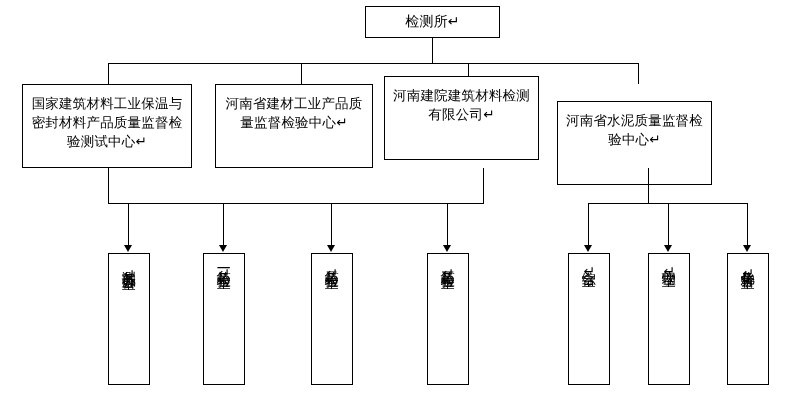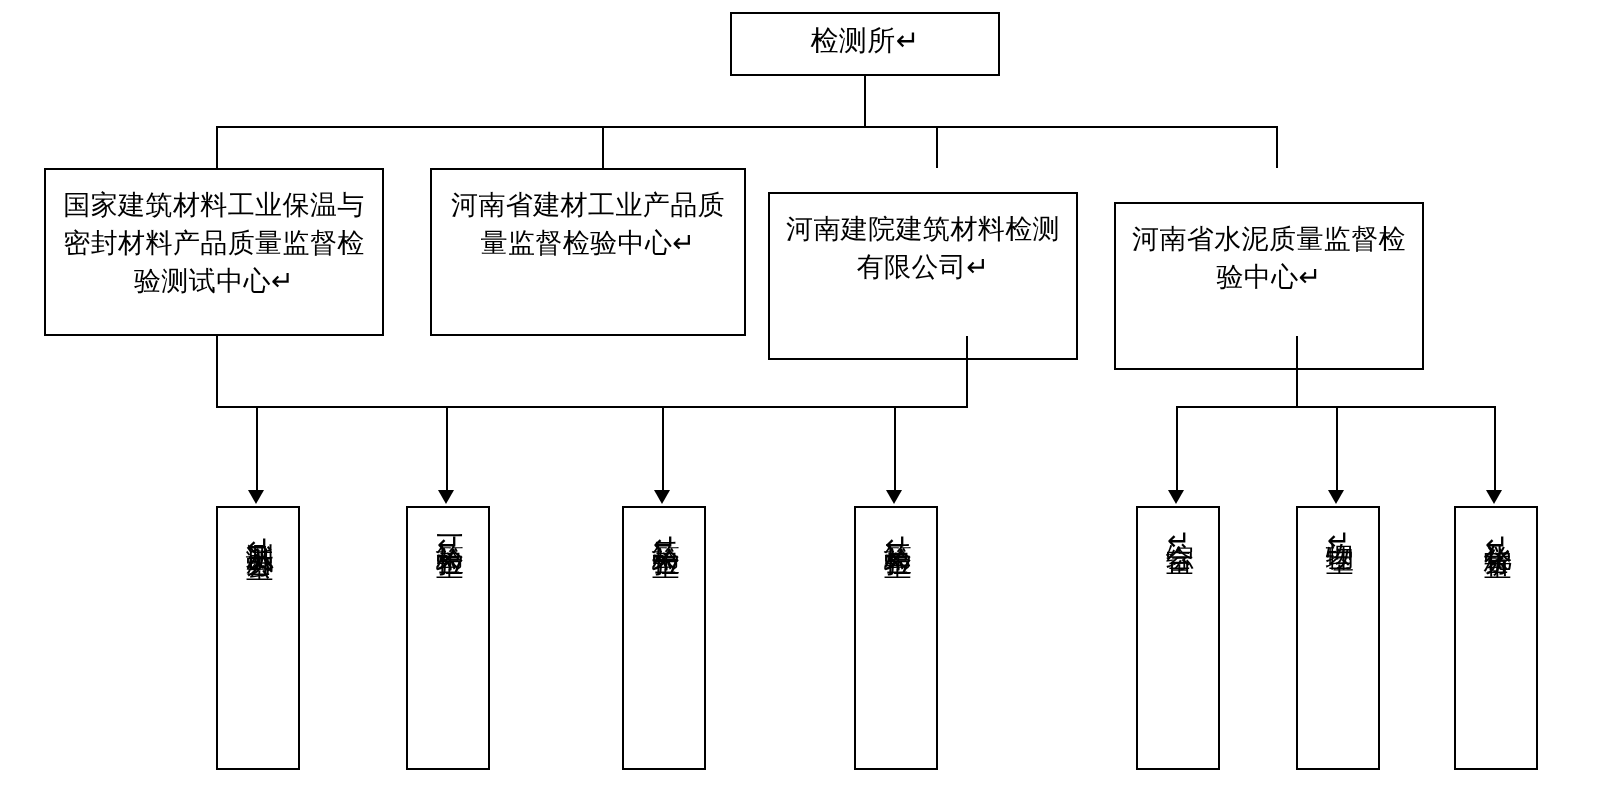--- a/index.html
+++ b/index.html
@@ -101,21 +101,21 @@
   <div class="edge edge--v" style="left:638px; top:63px; height:21px;"></div>
 
   <div class="node node--tier2" style="left:22px; top:84px; width:170px; height:84px;">
     <span class="txt">国家建筑材料工业保温与密封材料产品质量监督检验测试中心↵</span>
   </div>
 
   <div class="node node--tier2" style="left:215px; top:84px; width:158px; height:84px;">
     <span class="txt">河南省建材工业产品质量监督检验中心↵</span>
   </div>
 
-  <div class="node node--tier2" style="left:384px; top:96px; width:155px; height:84px;">
+  <div class="node node--tier2" style="left:384px; top:76px; width:155px; height:84px;">
     <span class="txt">河南建院建筑材料检测有限公司↵</span>
   </div>
 
   <div class="node node--tier2" style="left:557px; top:101px; width:155px; height:84px;">
     <span class="txt">河南省水泥质量监督检验中心↵</span>
   </div>
 
   <div class="edge edge--v" style="left:108px; top:168px; height:36px;"></div>
   <div class="edge edge--h" style="left:108px; top:203px; width:375px;"></div>
 

